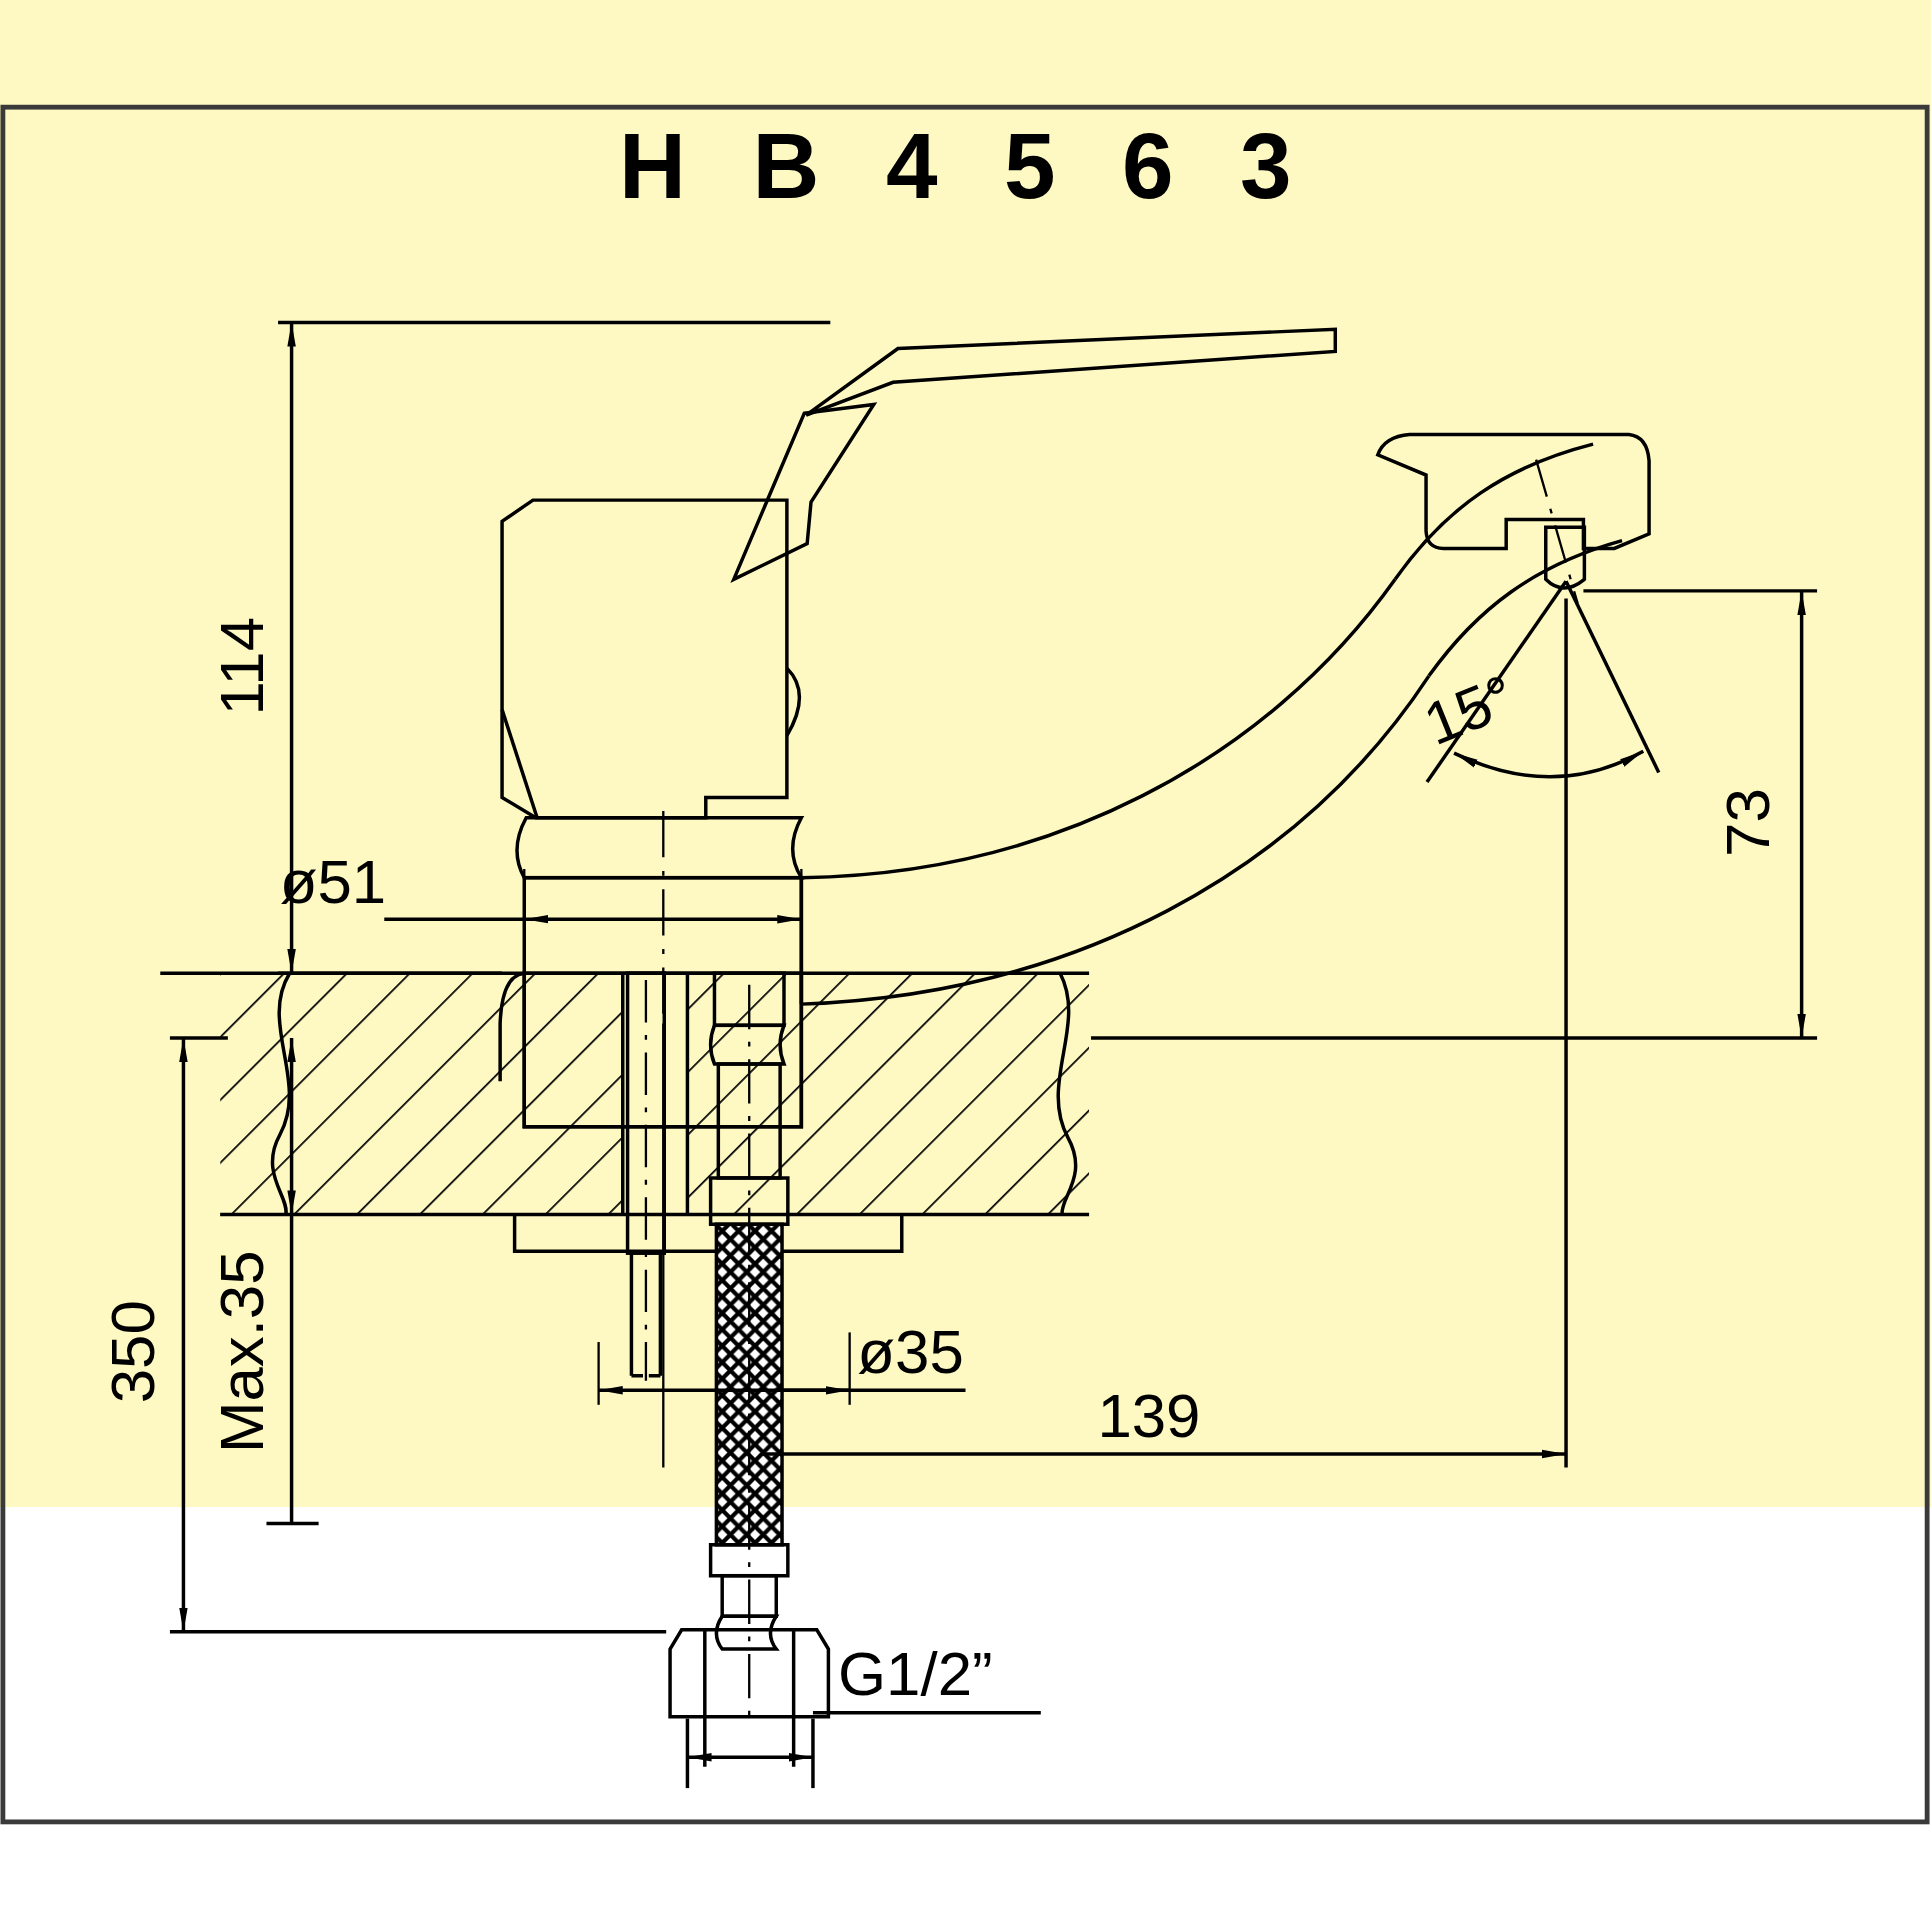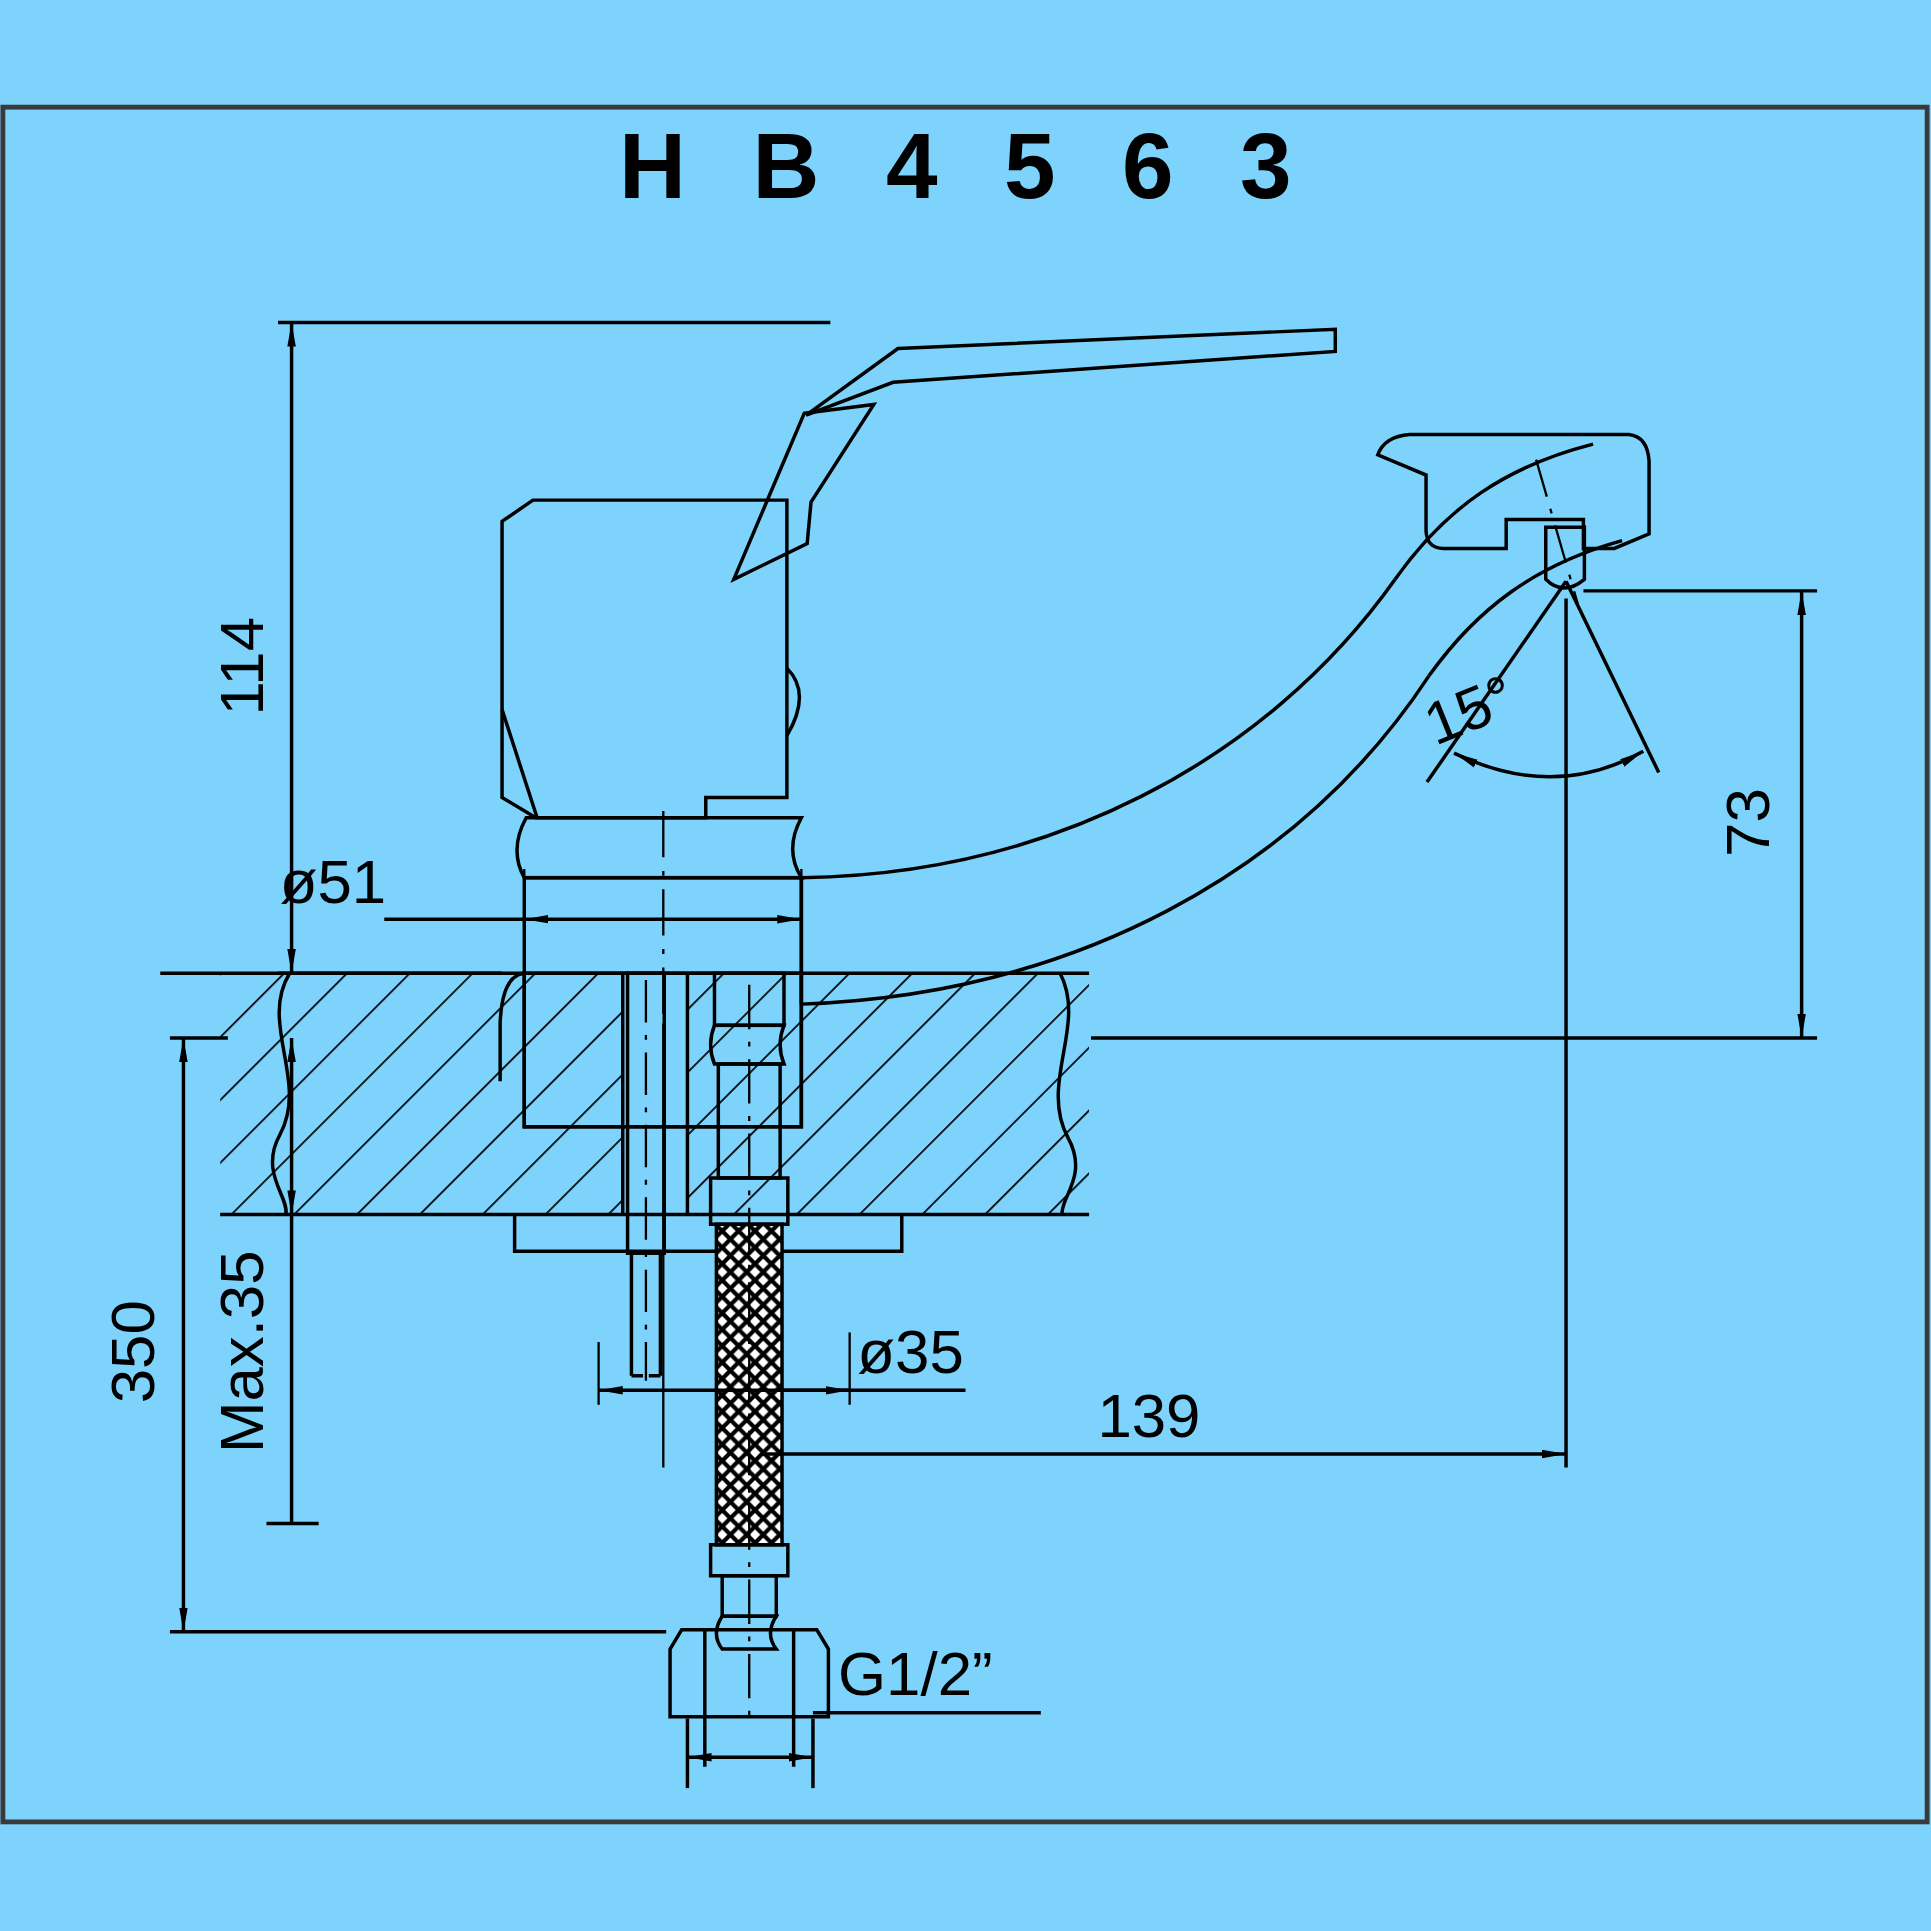--- a/index.html
+++ b/index.html
@@ -5,22 +5,22 @@
 <style>
   html, body {
     margin: 0; padding: 0;
     width: 1931px; height: 1931px;
     background: #ffffff;
     font-family: "Liberation Sans", sans-serif;
     overflow: hidden;
   }
   #stage {
     position: relative;
-    width: 1931px; height: 1931px;
-    background: #7dd3fc;
+    width: 1931px; height: 1507px;
+    background: #fef9c3;
   }
   #drawing { position: absolute; left: 0; top: 0; }
   .title-text {
     font-family: "Liberation Sans", sans-serif;
     font-weight: bold;
     letter-spacing: 0.22em;
   }
 </style>
 </head>
 <body>

